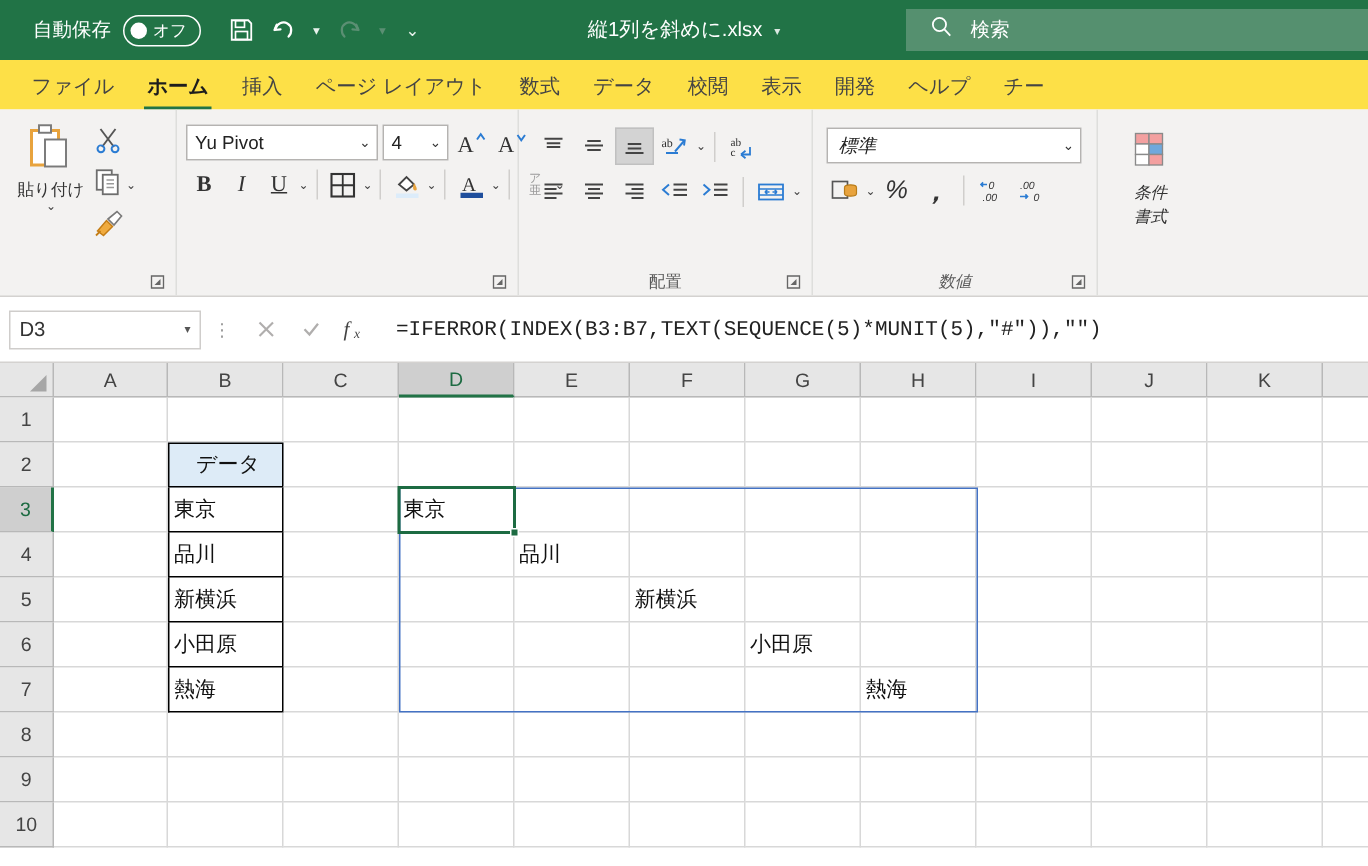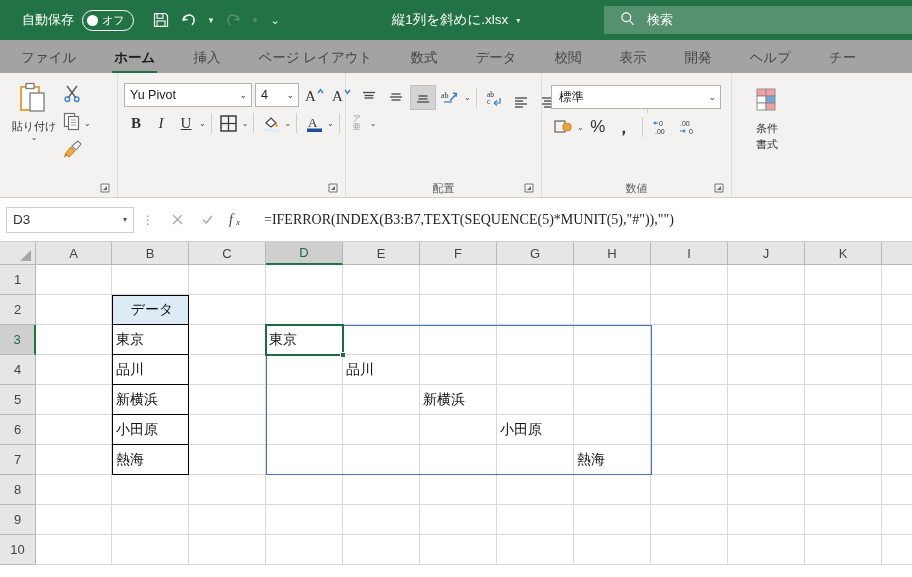--- a/index.html
+++ b/index.html
@@ -45,23 +45,23 @@
     position: absolute; left: 604px; top: 6px;
     width: 380px; height: 28px;
     background: #55906f;
     display: flex; align-items: center; gap: 12px;
     padding-left: 16px;
   }
   .search-ph { font-size: 13px; color: #ffffff; text-align: right; }
 
   
   .tabbar {
-    height: 33px; background: #a3a3a3;
+    height: 33px; background: #fde047;
     display: flex; align-items: flex-end;
-    padding-left: 10px; gap: 16px;
+    padding-left: 10px; gap: 0px;
     border-bottom: none;
   }
   .tab {
     font-size: 13.5px; color: #444444;
     padding: 0 11px; height: 30px;
     display: flex; align-items: center;
     white-space: nowrap; position: relative;
   }
   .tab.active { color: #1d1d1d; font-weight: bold; }
   .tab.active::after {
@@ -134,32 +134,32 @@
   .g-align { width: 196px; }
   .al-row { display: flex; align-items: center; gap: 1px; }
   .al-row.two { margin-top: 5px; }
   .al-btn {
     width: 26px; height: 25px; display: flex;
     align-items: center; justify-content: center;
   }
   .al-btn.sel { background: #d3d3d3; border: 1px solid #c0c0c0; }
 
   
-  .g-num { width: 190px; }
+  .g-num { width: 190px; font-style: italic; }
   .num-fmt-box {
     width: 170px; height: 24px; background: #fff;
     border: 1px solid #b5b3b1; font-size: 12.5px;
     color: #222; display: flex; align-items: center;
     padding-left: 7px; justify-content: space-between;
   }
   .num-row2 { display: flex; align-items: center; gap: 2px; margin-top: 6px; }
 
   
   .g-styles { width: 70px; border-right: none; }
-  .cf-wrap { display: flex; flex-direction: column; align-items: center; width: 64px; }
+  .cf-wrap { display: flex; flex-direction: column; align-items: center; width: 64px; font-style: italic; }
   .cf-label { font-size: 11px; color: #333; text-align: center; line-height: 14px; margin-top: 2px; }
 
   
   .formulabar {
     height: 44px; background: #ffffff;
     display: flex; align-items: center;
     padding: 0 6px; gap: 6px;
     border-bottom: 1px solid #d4d2d0;
   }
   .namebox {
@@ -173,21 +173,21 @@
   .fb-btns { display: flex; align-items: center; gap: 0px; }
   .fb-btn {
     width: 30px; height: 26px; display: flex;
     align-items: center; justify-content: center;
     color: #b0aead; font-size: 14px;
   }
   .fb-btn.fx { color: #4a4a4a; font-style: italic; font-family: "Liberation Serif", serif; font-size: 15px; }
   .formula-input {
     flex: 1; height: 26px; display: flex; align-items: center;
     font-size: 14px; color: #222; padding-left: 6px;
-    font-family: Liberation Serif, serif;
+    font-family: Liberation Mono, monospace;
     overflow: hidden; white-space: nowrap;
   }
 
   
   .gridwrap { position: relative; width: 912px; height: 335px; background: #fff; overflow: hidden; }
   .colhead-row {
     display: flex; height: 23px;
     background: #e6e6e6; border-bottom: 1px solid #b8b8b8;
   }
   .corner {
@@ -443,21 +443,21 @@
     </div>
     <div class="dialog-launcher">
       <svg width="10" height="10" viewBox="0 0 10 10">
           <path d="M1 1 H9 V9 H1 Z" fill="none" stroke="#666" stroke-width="0.9"></path>
           <path d="M3 7 L7 7 L7 3 Z" fill="#666"></path>
         </svg>
     </div>
   </div>
 
   <div class="rgroup g-align">
-    <div class="rgroup-body" style="flex-direction:row;padding-top:8px;padding-left:10px;">
+    <div class="rgroup-body" style="flex-direction:column;padding-top:8px;padding-left:10px;">
       <div class="al-row">
         <div class="al-btn">
           <svg width="18" height="18" viewBox="0 0 18 18">
               <line x1="3" y1="3.5" x2="15" y2="3.5" stroke="#444" stroke-width="1.3"></line>
               <line x1="4.5" y1="6.5" x2="13.5" y2="6.5" stroke="#444" stroke-width="1.3"></line>
               <line x1="4.5" y1="9" x2="13.5" y2="9" stroke="#444" stroke-width="1.3"></line>
             </svg>
         </div>
         <div class="al-btn">
           <svg width="18" height="18" viewBox="0 0 18 18">

